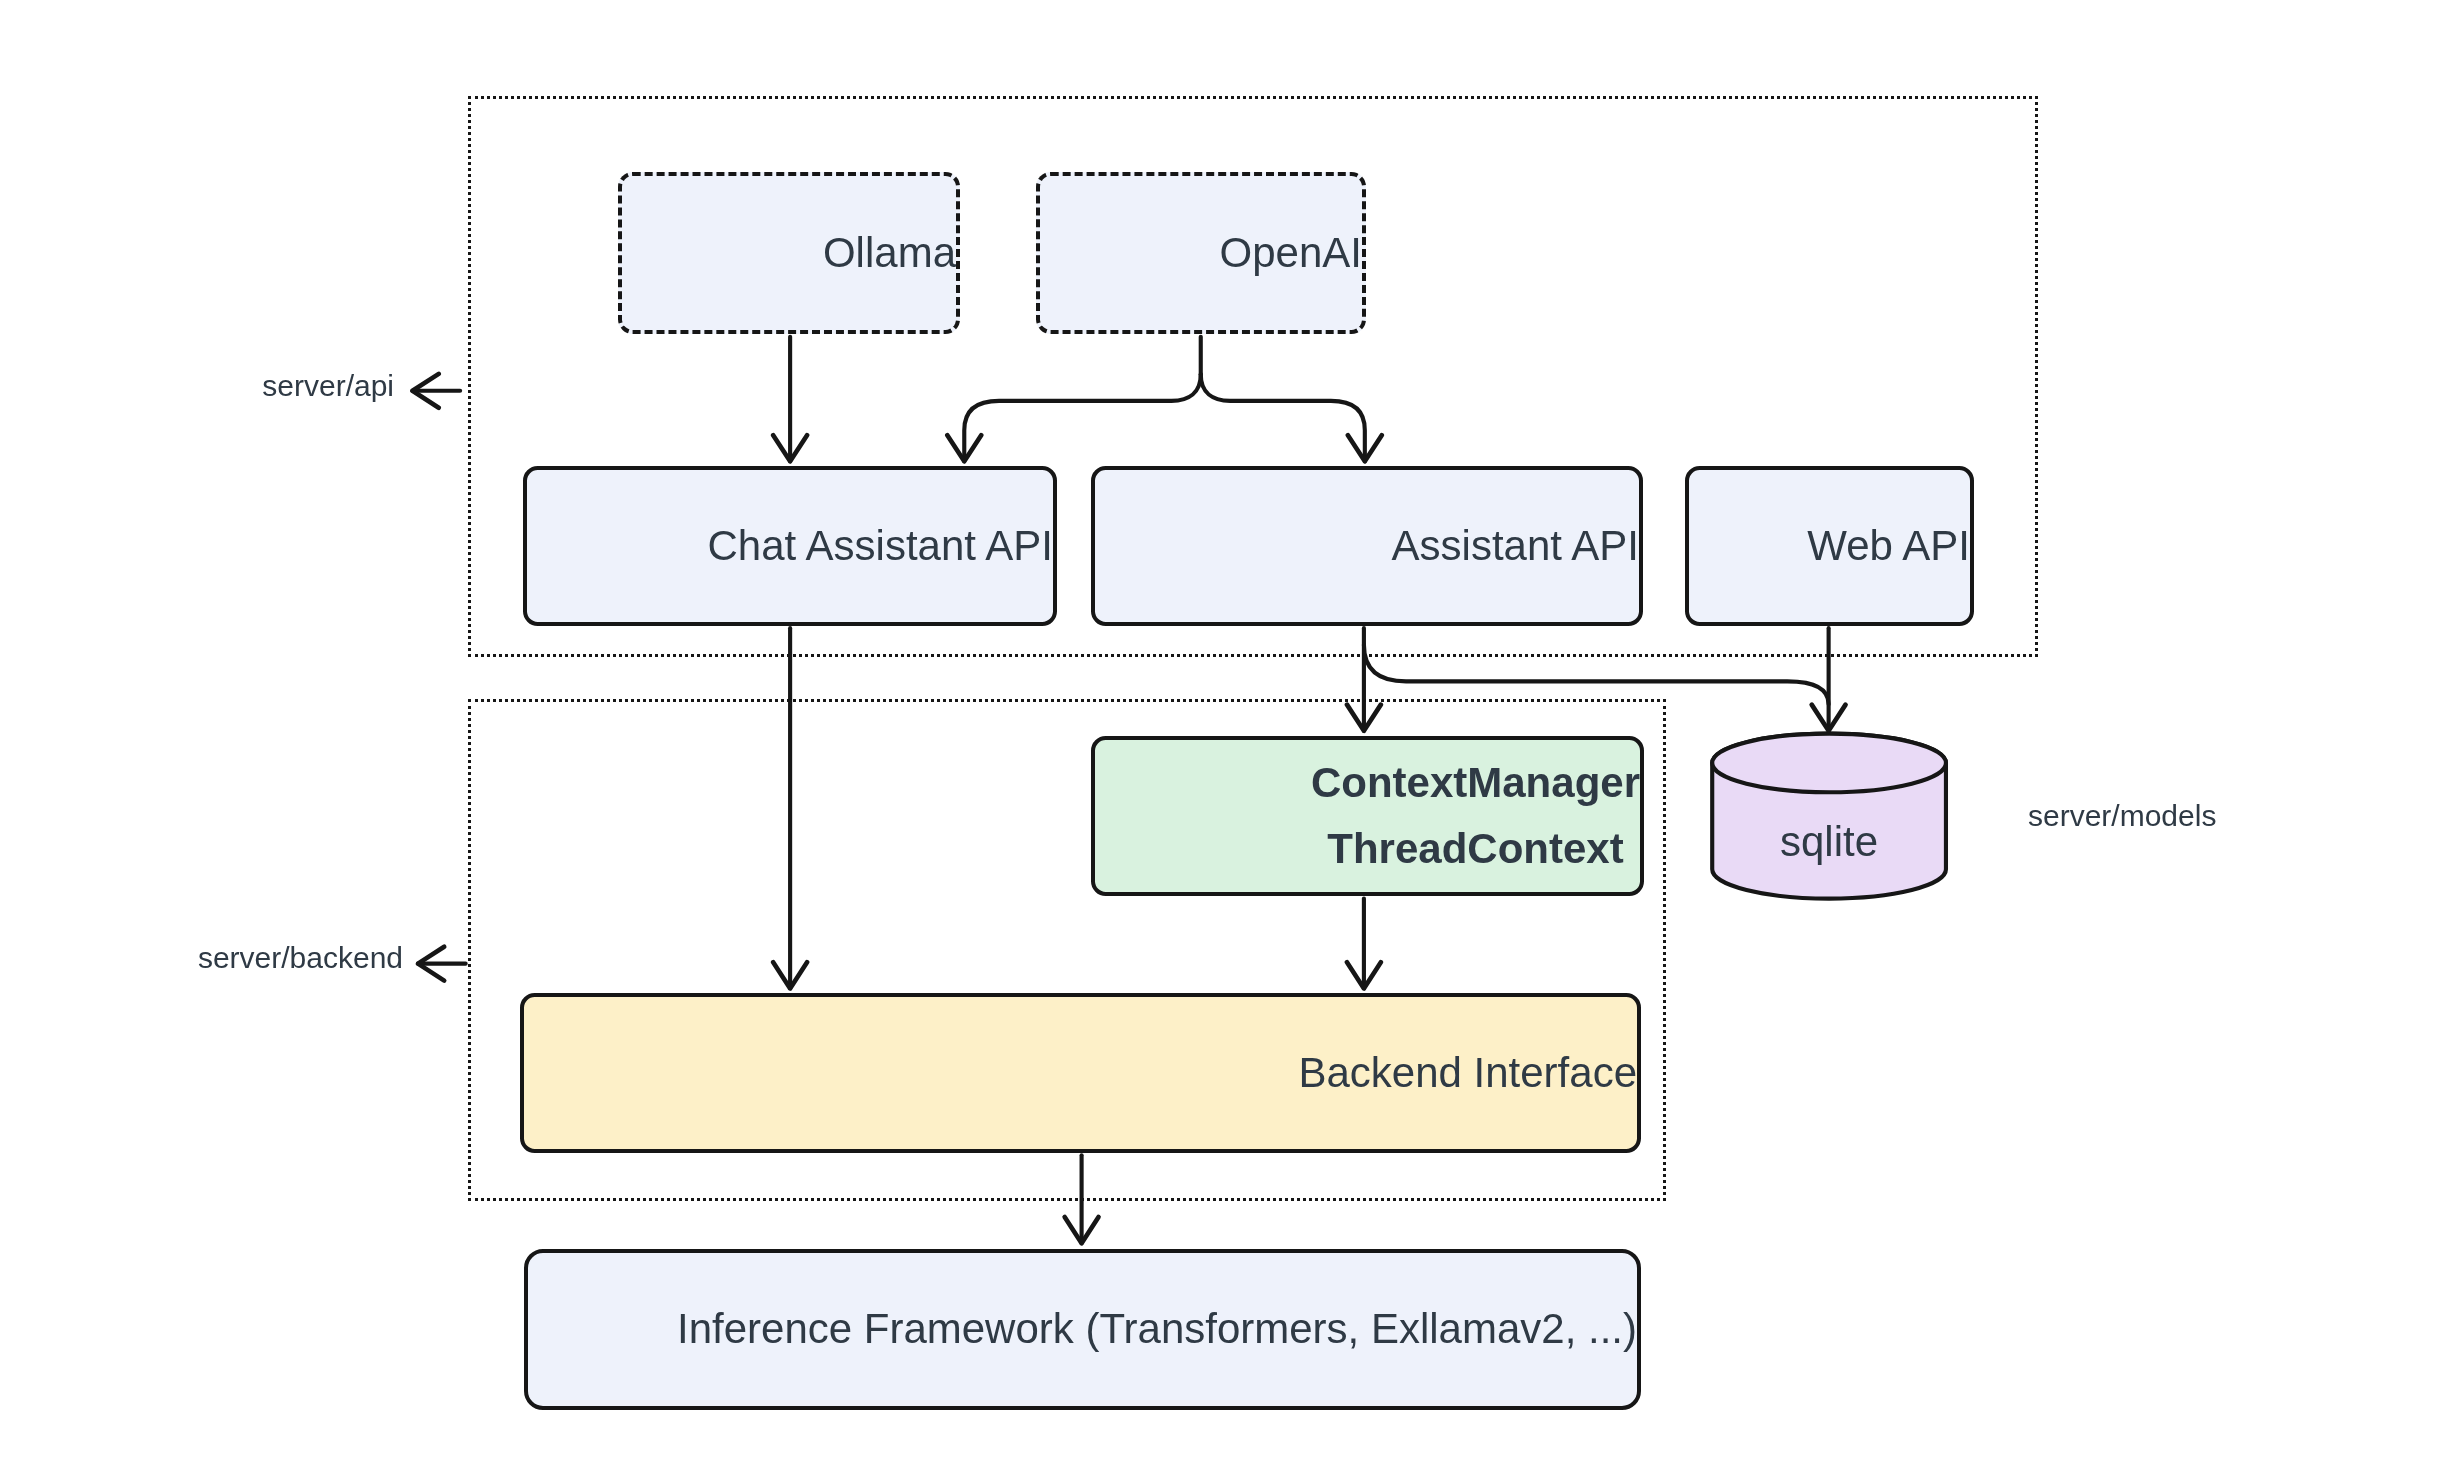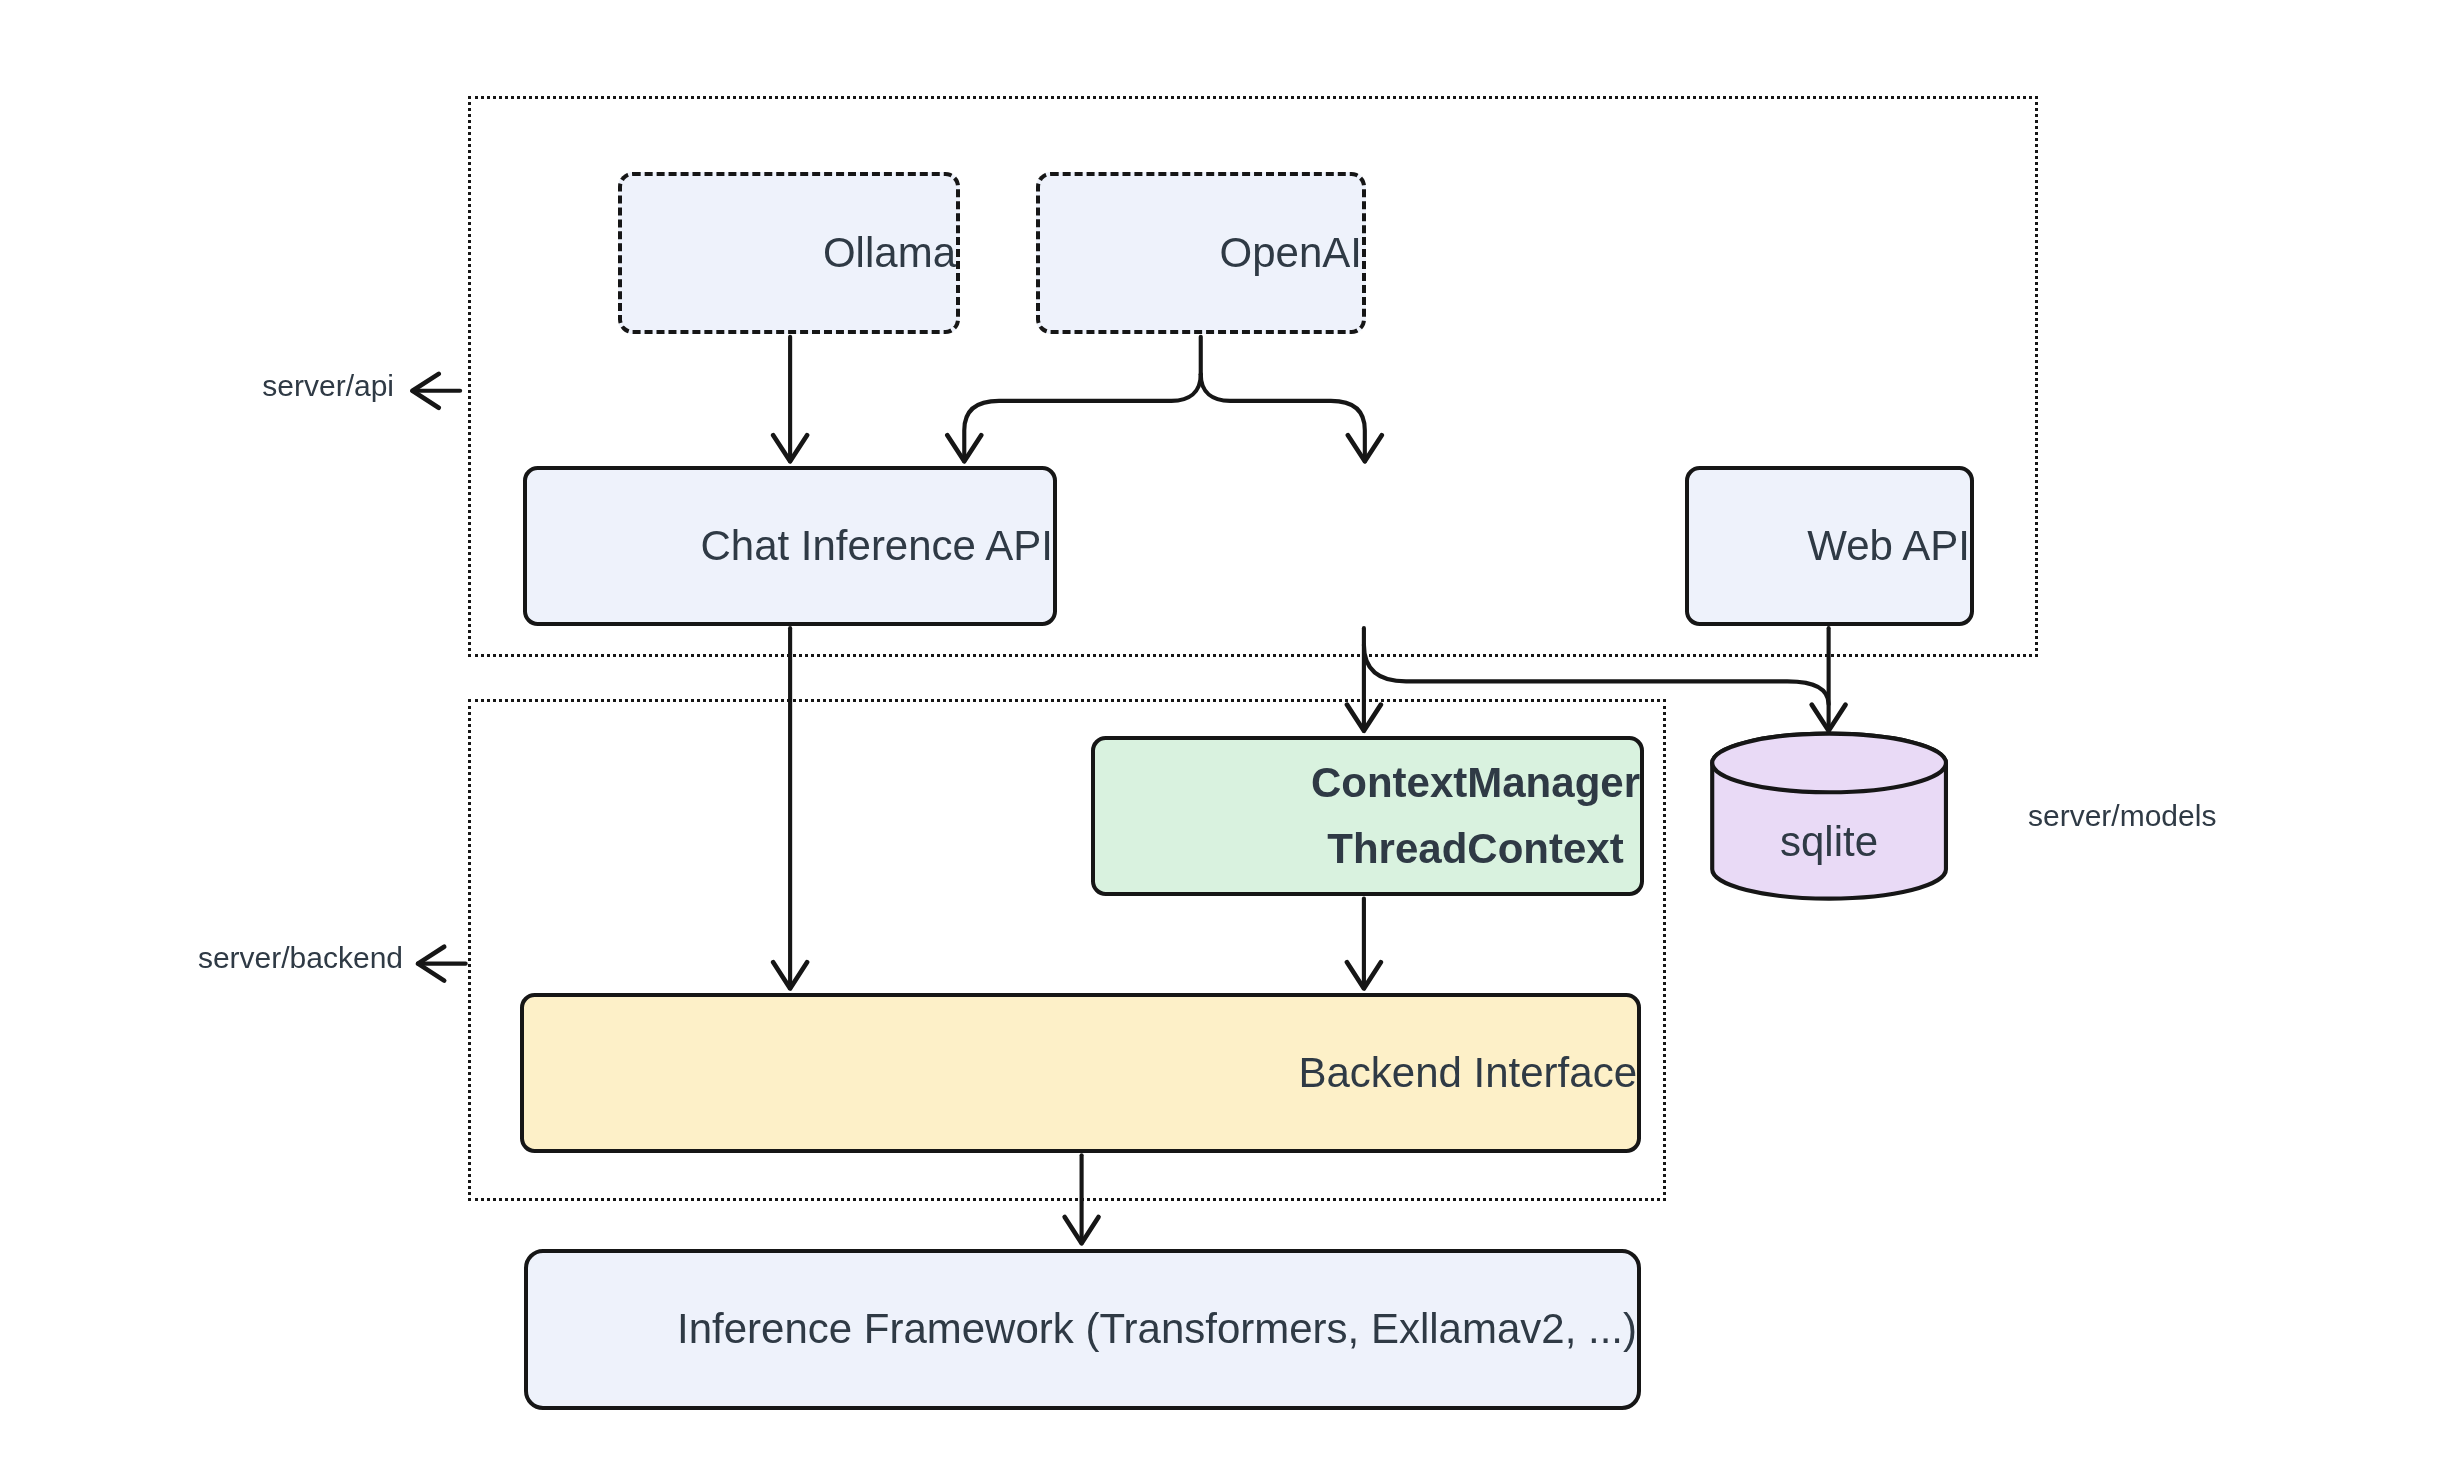--- a/index.html
+++ b/index.html
@@ -82,23 +82,26 @@
 
   <div class="node dashed" style="left:618px;top:172px;width:342px;height:162px;">
     <span>Ollama</span>
   </div>
 
   <div class="node dashed" style="left:1036px;top:172px;width:330px;height:162px;">
     <span>OpenAI</span>
   </div>
 
   <div class="node" style="left:523px;top:466px;width:534px;height:160px;">
-    <span>Chat Inference API</span>
+    <span>Chat Assistant API</span>
   </div>
 
+  <div class="node" style="left:1091px;top:466px;width:552px;height:160px;">
+    <span>Assistant API</span>
+  </div>
 
   <div class="node" style="left:1685px;top:466px;width:289px;height:160px;">
     <span>Web API</span>
   </div>
 
   <div class="node green" style="left:1091px;top:736px;width:553px;height:160px;">
     <span>
       <span class="two-line">ContextManager</span>
       <span class="two-line">ThreadContext</span>
     </span>

